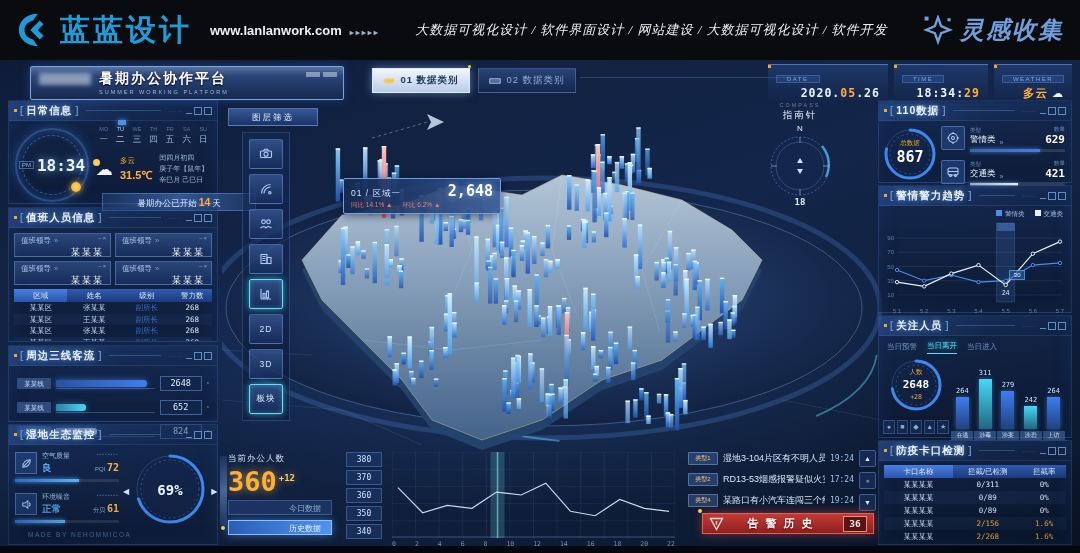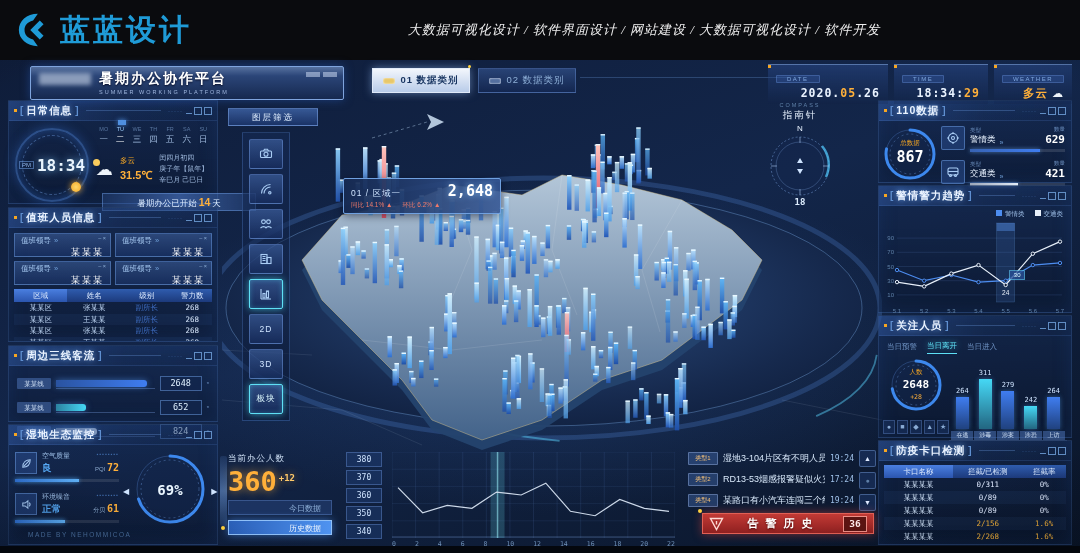--- a/index.html
+++ b/index.html
@@ -226,22 +226,31 @@
 
   <header class="banner">
     <div class="brand">
       <svg width="38" height="38" viewBox="0 0 40 40">
         <path d="M23 3 C11 3 3 11 3 20 C3 29 11 37 23 37 L18 30 C11 28 9 24 9 20 C9 16 11 12 18 10 Z" fill="#1f9bd7"></path>
         <path d="M25 10 L15 20 L25 30 L29 26 L23 20 L29 14 Z" fill="#1f9bd7"></path>
       </svg>
       <span class="brand-text">蓝蓝设计</span>
     </div>
     <div class="contact">
+      <div class="r1"><span>www.lanlanwork.com</span><span class="arrows">▸▸▸▸▸</span></div>
     </div>
     <div class="services">大数据可视化设计 / 软件界面设计 / 网站建设 / 大数据可视化设计 / 软件开发</div>
+    <div class="collect">
+      <svg width="30" height="30" viewBox="0 0 38 38">
+        <path d="M19 3 L23 14 L34 19 L23 23 L19 34 L15 23 L4 19 L15 14 Z" fill="none" stroke="#6f9fdd" stroke-width="3"></path>
+        <rect x="2" y="2" width="5" height="5" fill="#6f9fdd"></rect>
+        <rect x="31" y="4" width="4" height="4" fill="#6f9fdd"></rect>
+      </svg>
+      <span>灵感收集</span>
+    </div>
   </header>
 
   <div class="dash">
 
     <div class="title-plate">
       <div class="title-row">
         <span class="censored"></span>
         <span class="main-title">暑期办公协作平台</span>
       </div>
       <div class="sub-title">SUMMER WORKING PLATFORM</div>

